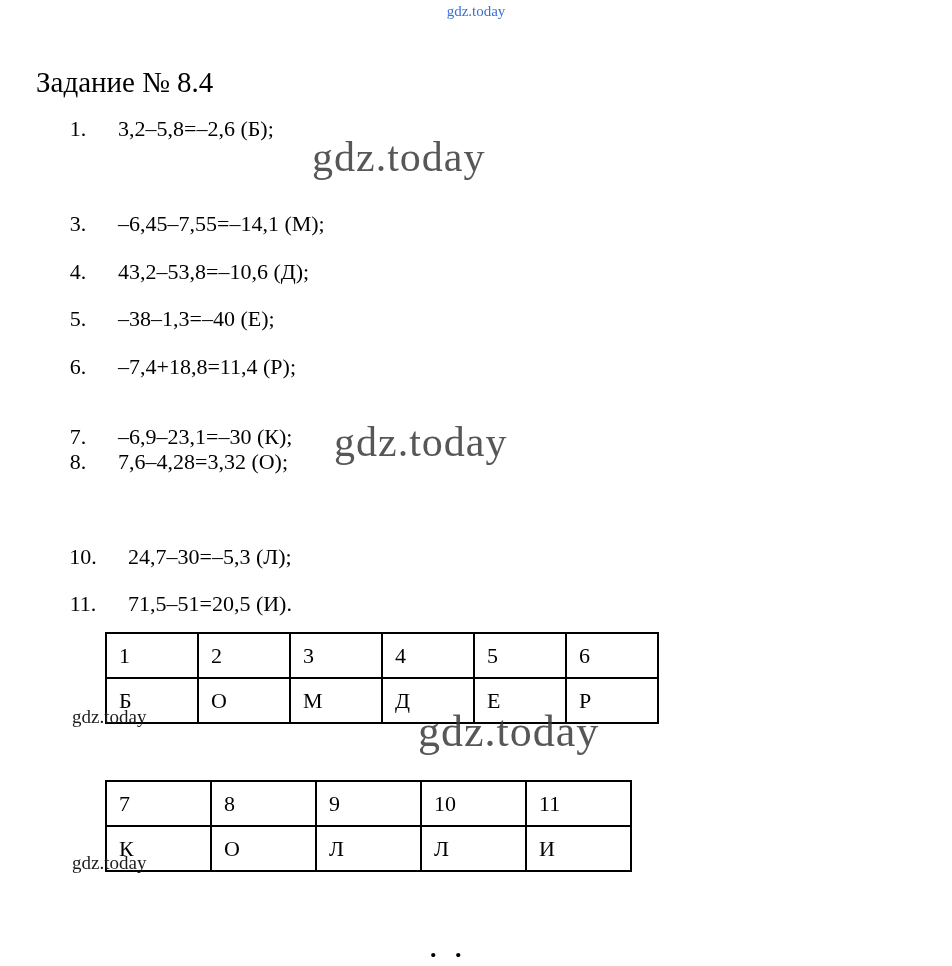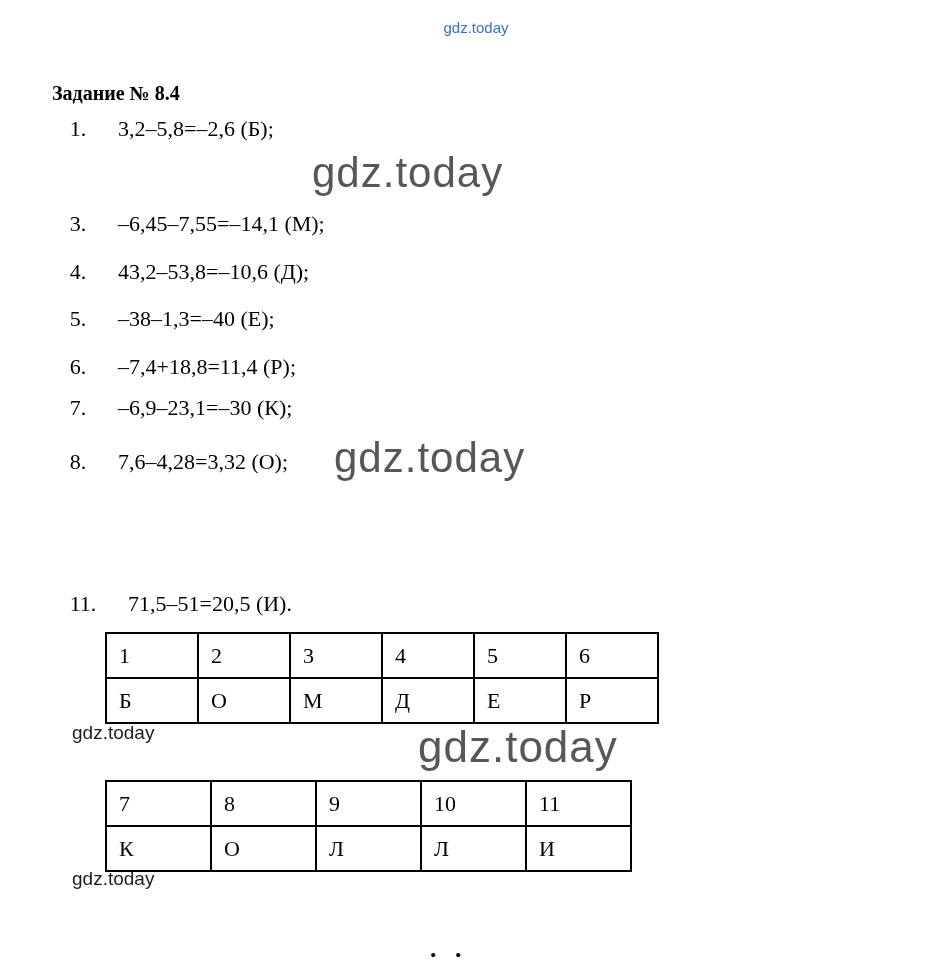--- a/index.html
+++ b/index.html
@@ -15,24 +15,23 @@
     color: #000000;
     overflow: hidden;
   }
   .page {
     position: absolute;
     inset: 0;
   }
   
   .wm {
     position: absolute;
-    font-family: Liberation Sans, sans-serif;
+    font-family: Liberation Serif, serif;
     pointer-events: none;
     white-space: nowrap;
-    margin-top: 16px;
   }
   .wm-top {
     top: 3px;
     left: 0;
     right: 0;
     text-align: center;
     font-size: 15px;
     color: #3b6fd6;
   }
   .wm-large {
@@ -48,23 +47,23 @@
     font-size: 19px;
     color: #1d1d1d;
   }
   .wm-side-1 { top: 706px; left: 72px; }
   .wm-side-2 { top: 852px; left: 72px; }
   
   .title {
     position: absolute;
     top: 66px;
     left: 36px;
-    margin: 16px;
-    font-size: 20px;
-    font-weight: bold;
+    margin: 0;
+    font-size: 29px;
+    font-weight: normal;
   }
   
   .item {
     position: absolute;
     left: 38px;
     font-size: 22px;
     line-height: 30px;
     white-space: nowrap;
     text-align: center;
   }
@@ -119,25 +118,28 @@
   </div>
   <div class="item" style="top:257px">
     <span class="num">4.</span><span class="txt">43,2–53,8=–10,6 (Д);</span>
   </div>
   <div class="item" style="top:304px">
     <span class="num">5.</span><span class="txt">–38–1,3=–40 (Е);</span>
   </div>
   <div class="item" style="top:352px">
     <span class="num">6.</span><span class="txt">–7,4+18,8=11,4 (Р);</span>
   </div>
-  <div class="item" style="top:393px">
+  <div class="item" style="top:422px">
     <span class="num">7.</span><span class="txt">–6,9–23,1=–30 (К);</span>
   </div>
   <div class="item" style="top:447px">
     <span class="num">8.</span><span class="txt">7,6–4,28=3,32 (О);</span>
+  </div>
+  <div class="item wide" style="top:542px">
+    <span class="num">10.</span><span class="txt">24,7–30=–5,3 (Л);</span>
   </div>
   <div class="item wide" style="top:589px">
     <span class="num">11.</span><span class="txt">71,5–51=20,5 (И).</span>
   </div>
 
   <table class="answers" id="table1">
     <tbody>
         <tr>
       <td>1</td>
       <td>2</td>

